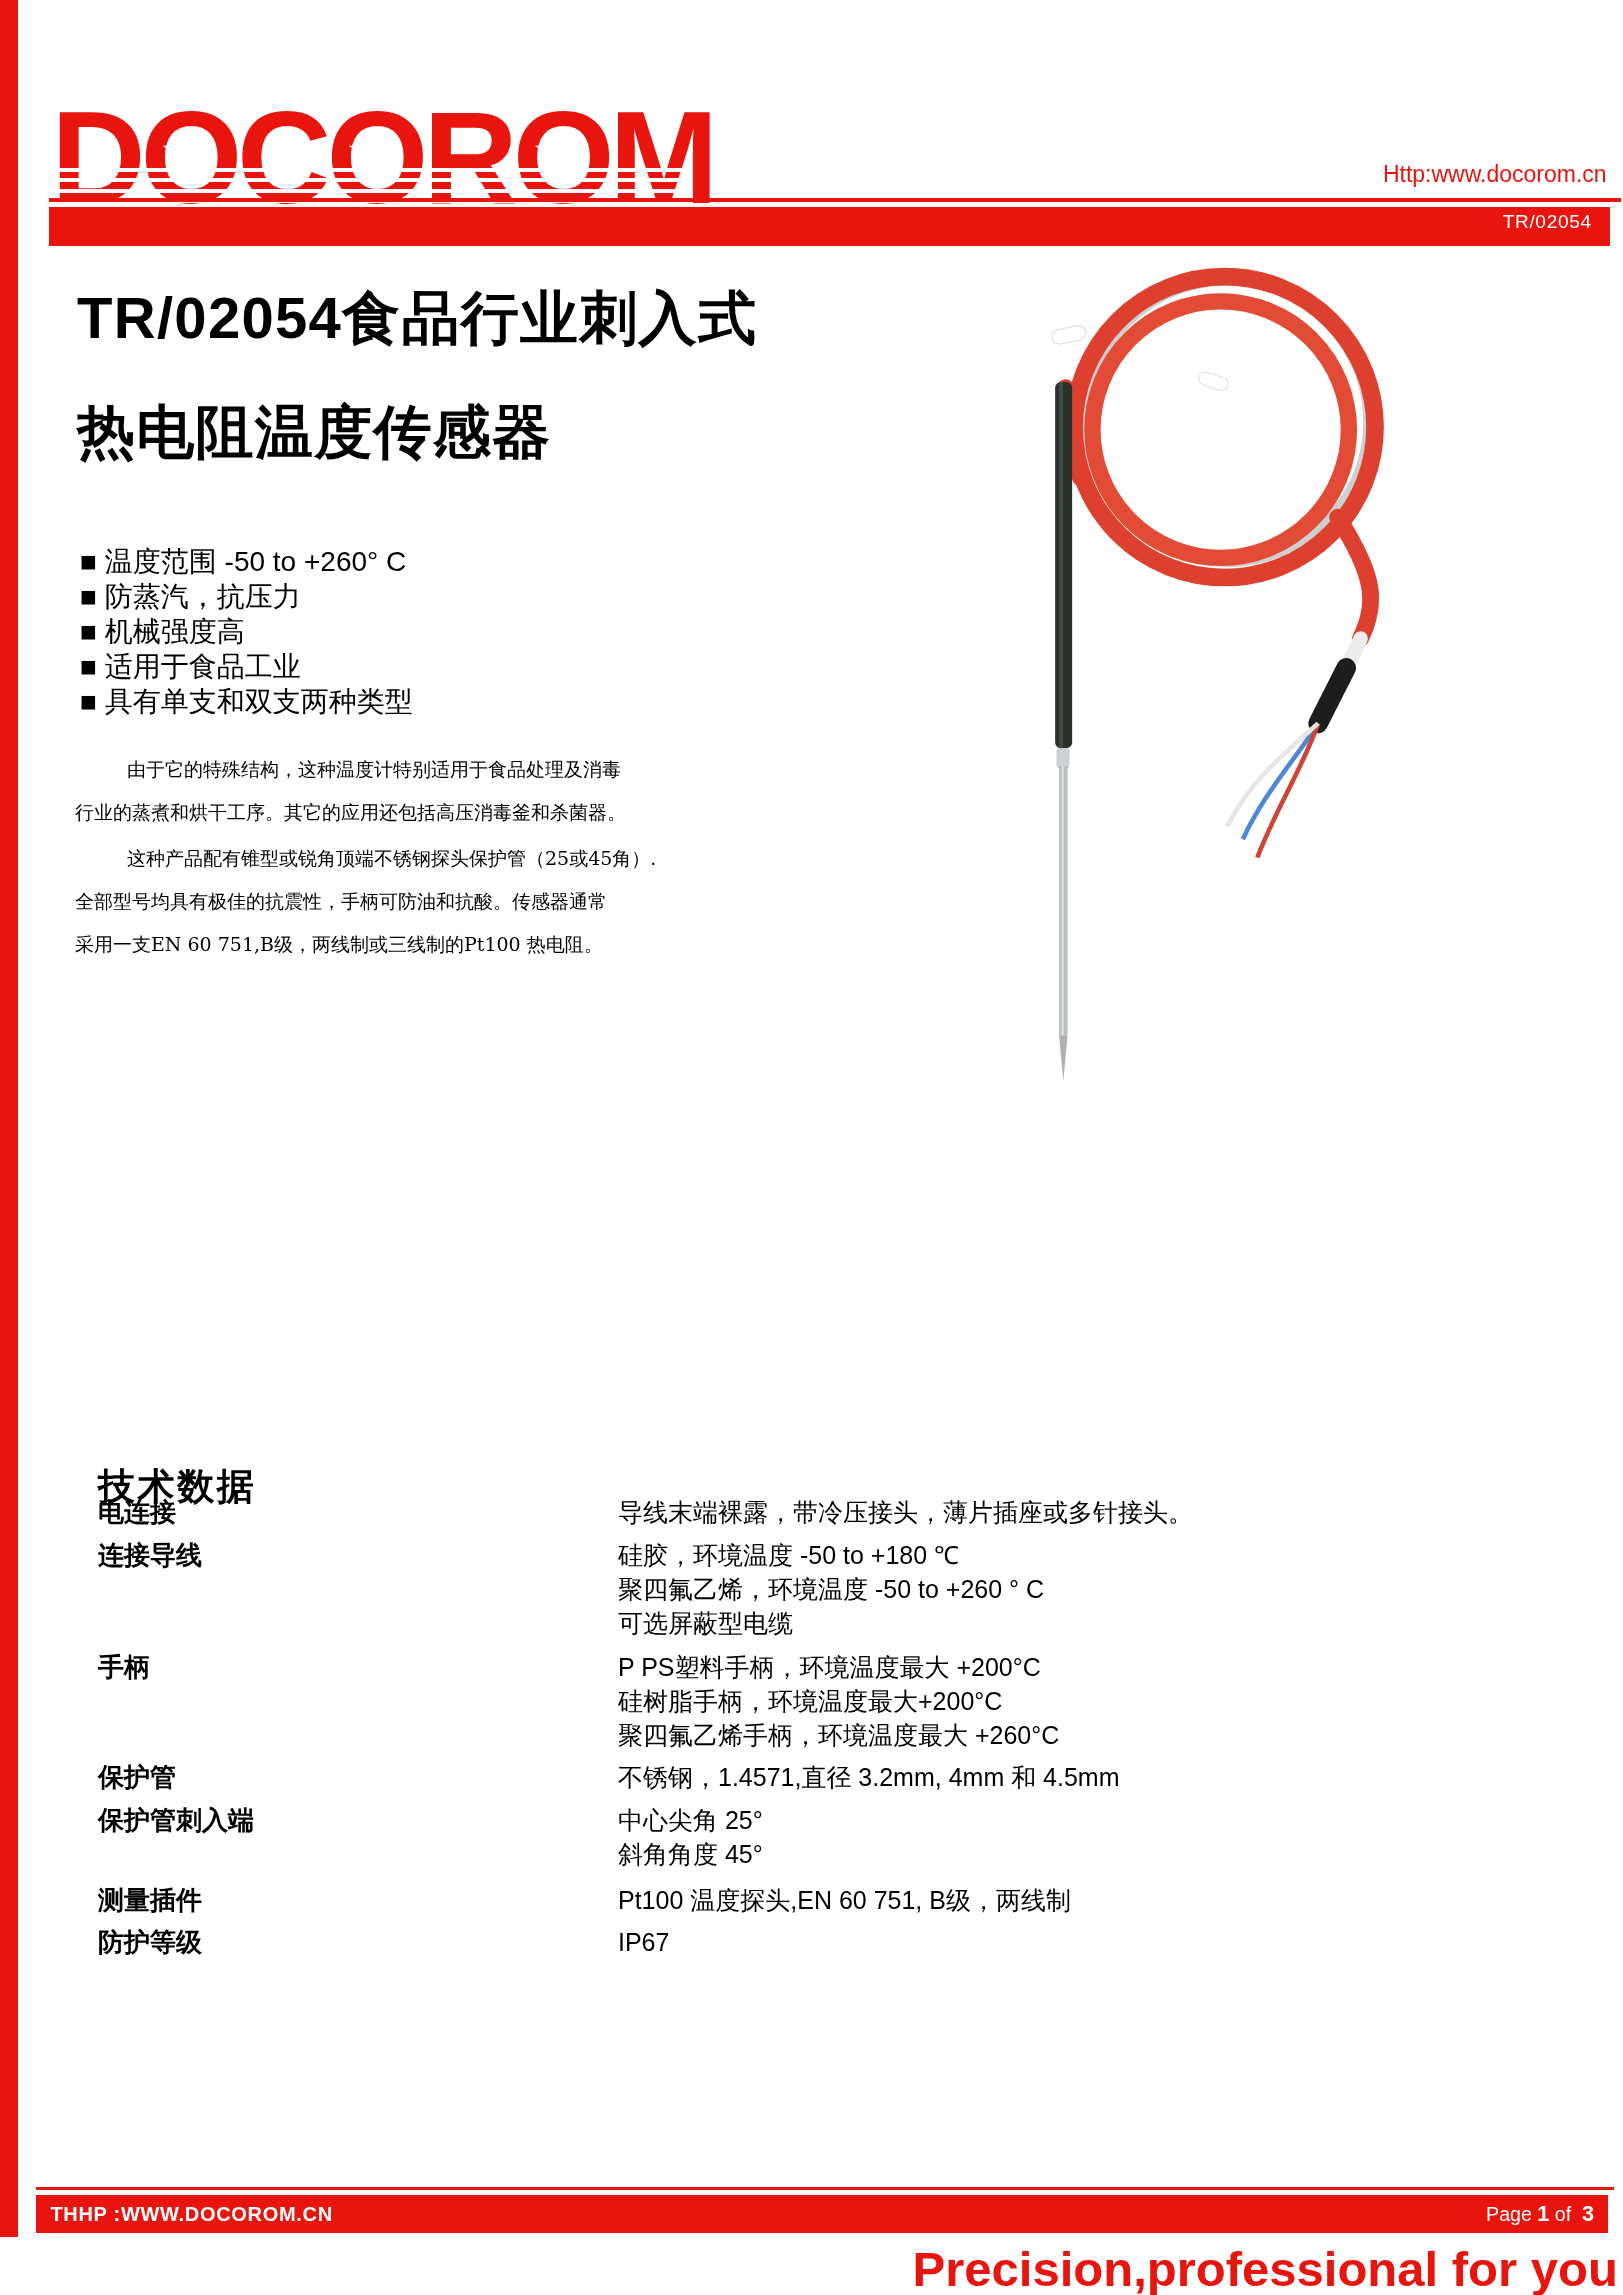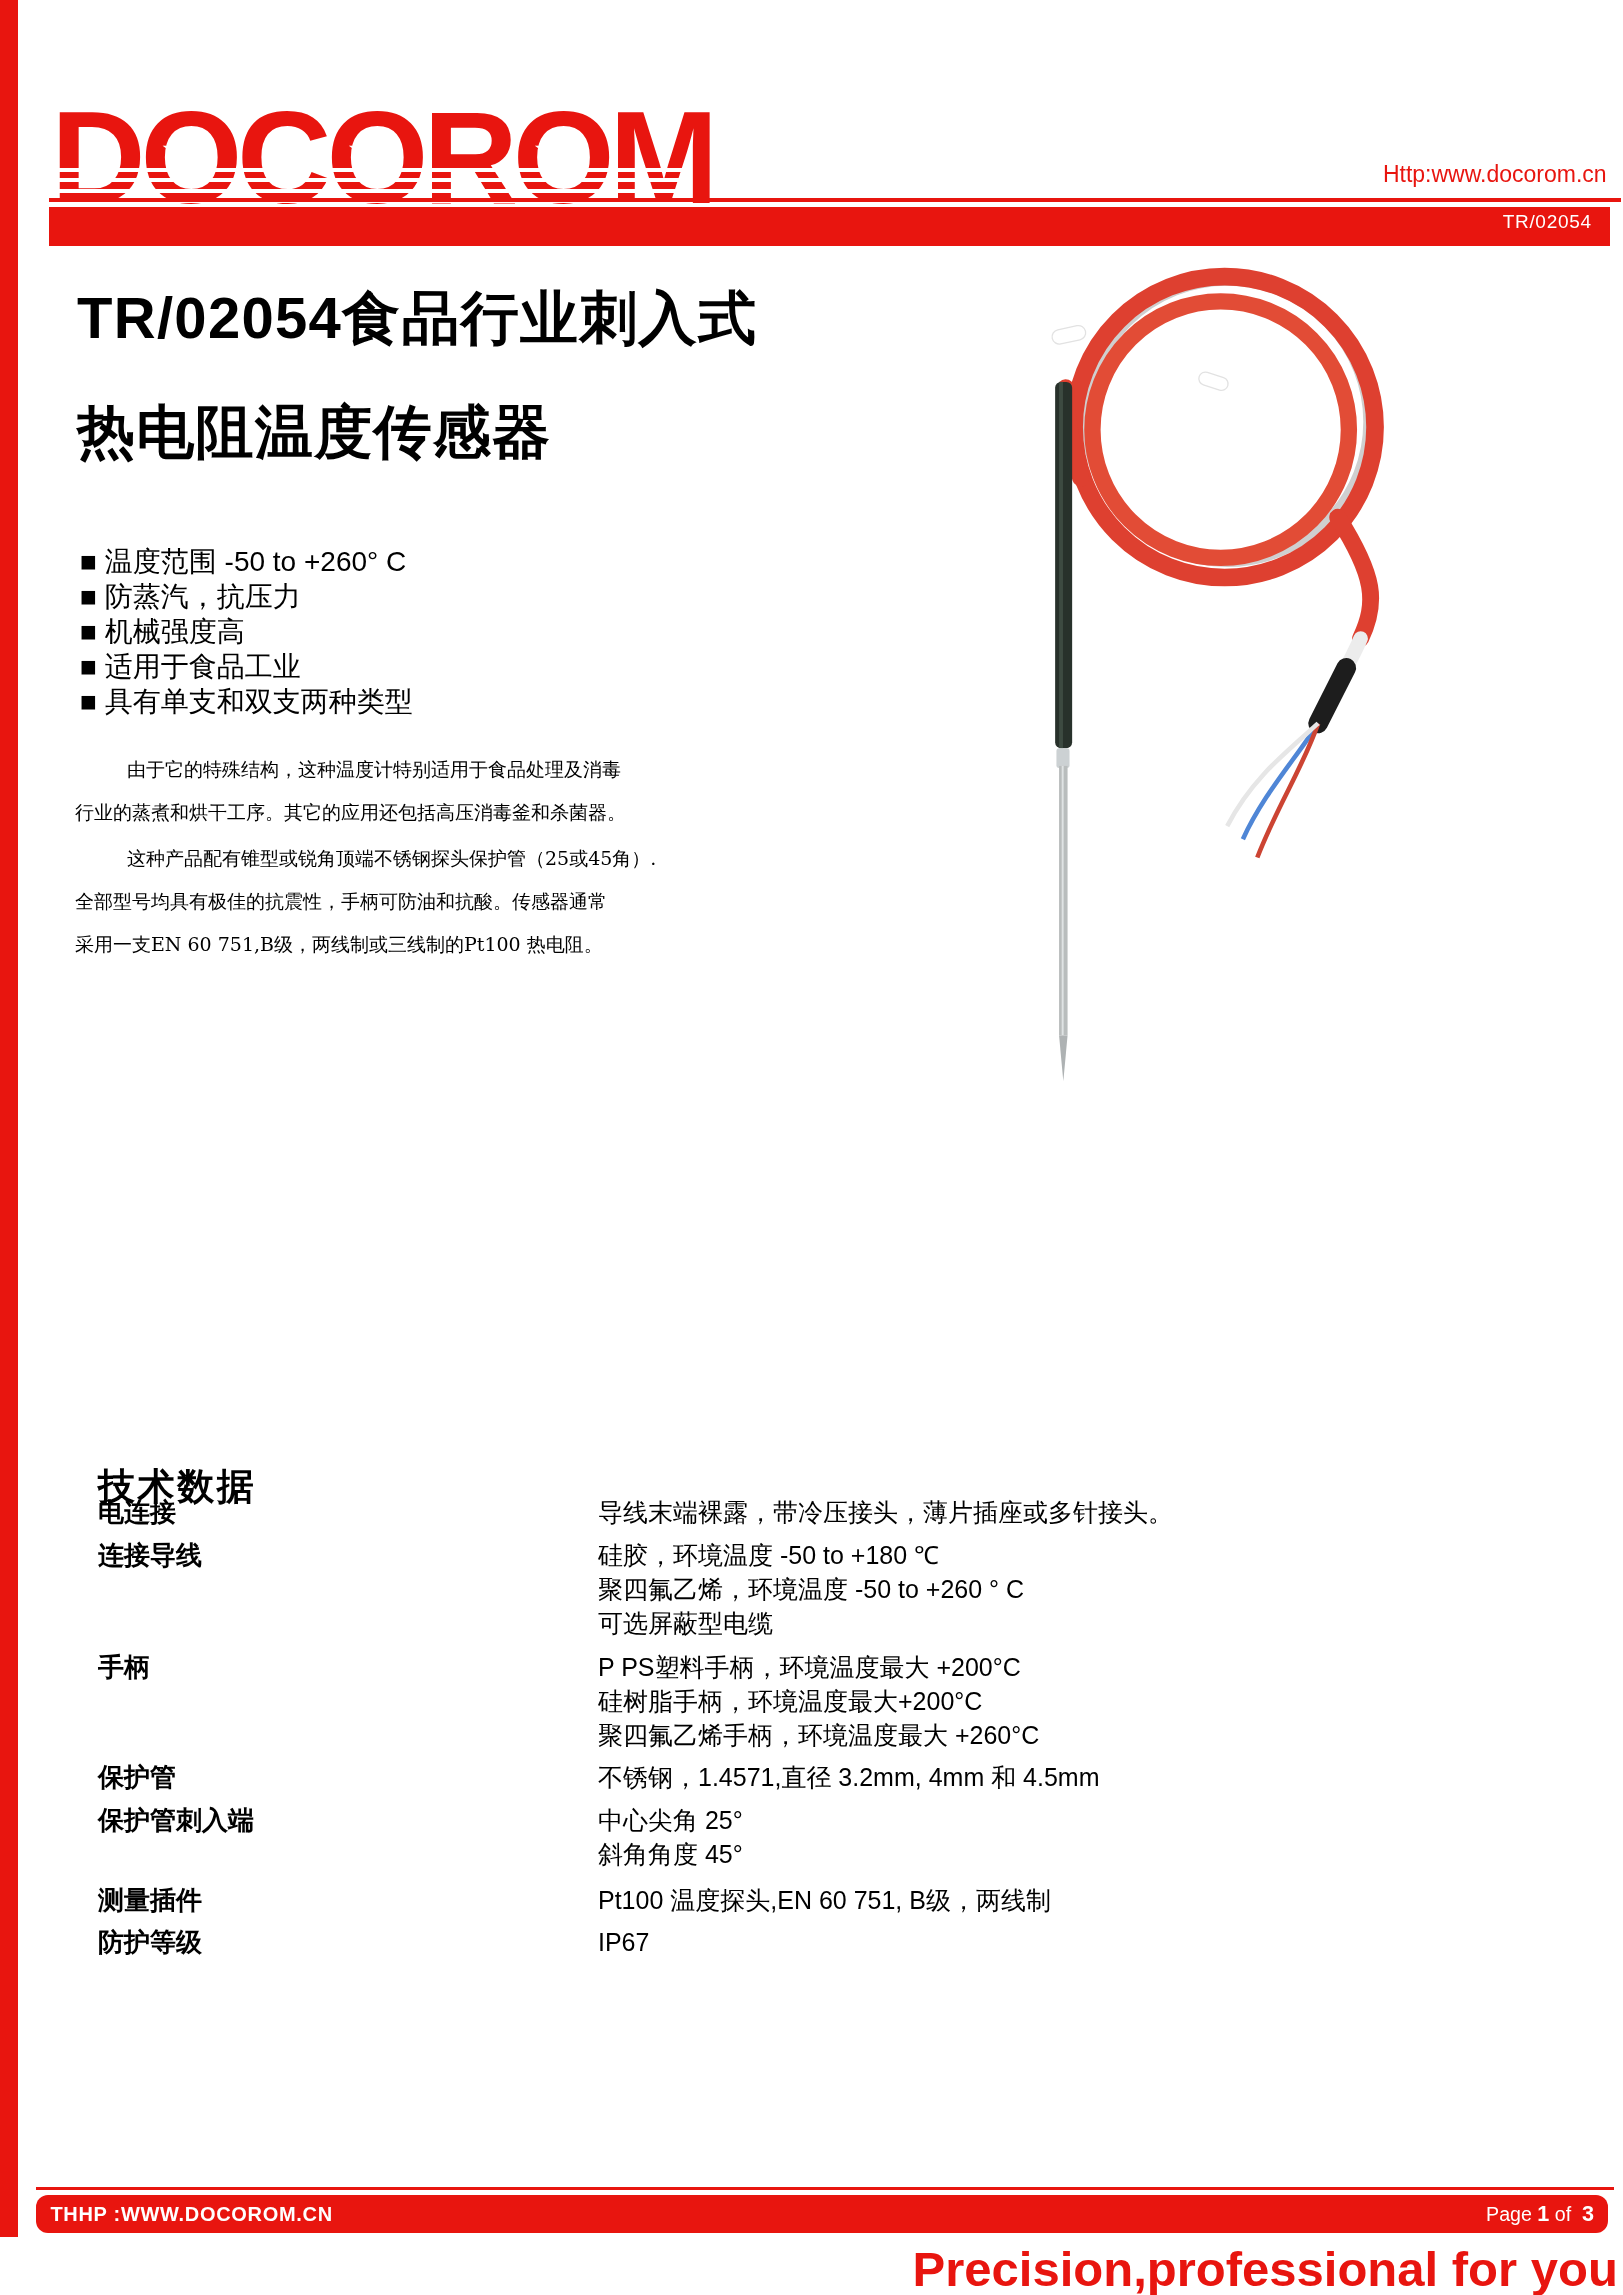--- a/index.html
+++ b/index.html
@@ -39,25 +39,25 @@
   
   .desc{left:75px;top:748px;width:883px;font-family:"DejaVu Serif","Liberation Serif",serif;
         font-size:19px;}
   .desc-line{line-height:43px;white-space:nowrap;}
   .indent{padding-left:52px;}
   .para2{margin-top:3.3px;}
   
   .tech-heading{left:98px;top:1462px;font-size:37px;font-weight:bold;letter-spacing:2.6px;}
   .trow{position:absolute;left:98px;width:1440px;}
   .tlabel{position:absolute;left:0;top:0;font-size:26px;font-weight:bold;white-space:nowrap;}
-  .tvals{position:absolute;left:500px;top:0;}
+  .tvals{position:absolute;left:520px;top:0;}
   .tval{font-size:25px;line-height:34px;white-space:nowrap;}
   
   .footer-rule{left:36px;top:2187px;width:1578px;height:3.3px;background:var(--red);}
-  .footer-bar{left:36px;top:2195px;width:1572px;height:38px;background:var(--red);color:#fff;border-radius:12px;}
+  .footer-bar{left:36px;top:2195px;width:1572px;height:38px;background:var(--red);color:#fff;}
   .footer-site{position:absolute;left:14.4px;top:0;line-height:38px;font-size:20px;font-weight:bold;letter-spacing:0.7px;}
   .footer-page{position:absolute;right:14px;top:0;line-height:38px;font-size:19.6px;}
   .footer-page b{font-size:21.6px;}
   .slogan{right:5.2px;top:2241px;font-size:49px;font-weight:bold;color:var(--red);white-space:nowrap;letter-spacing:0;}
   
   .photo{left:968px;top:236px;width:504px;height:929px;}
 </style>
 </head>
 <body>
 

